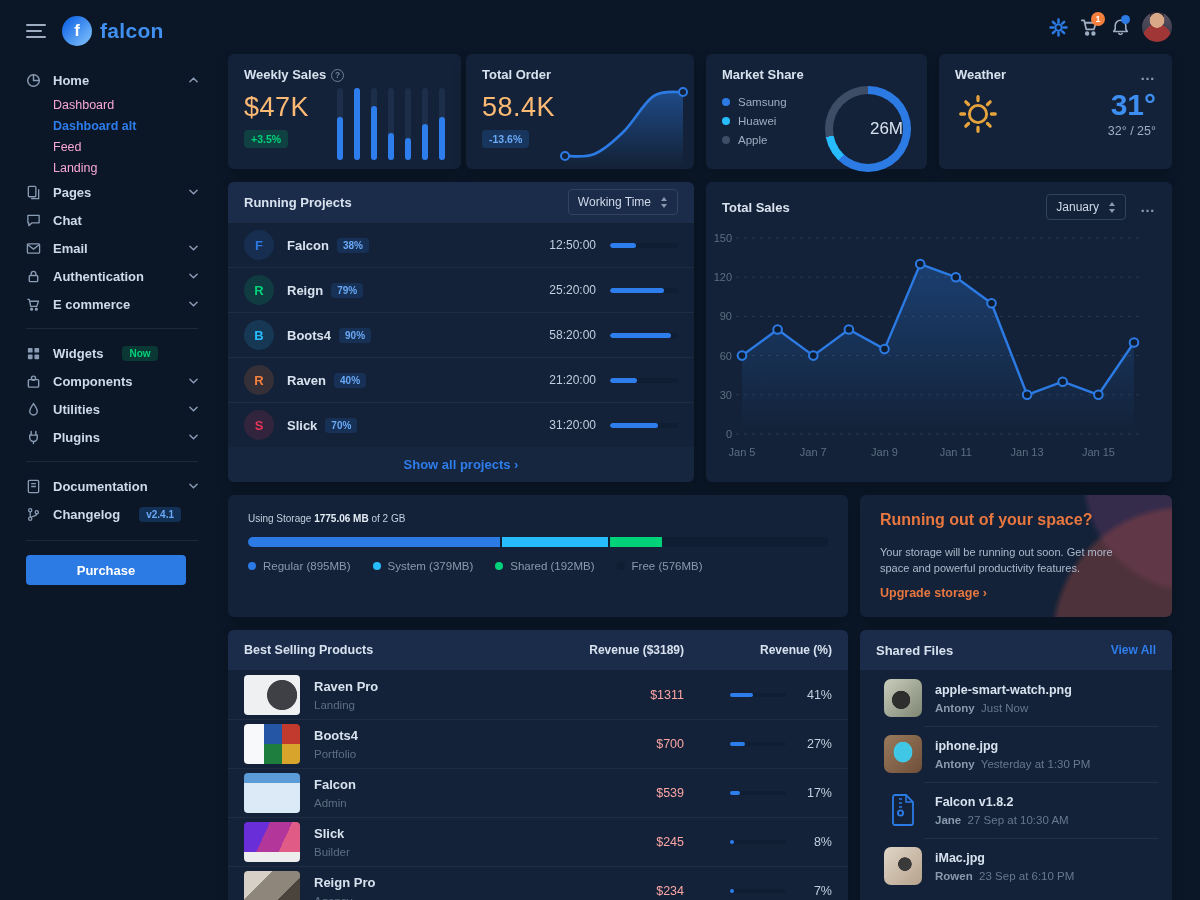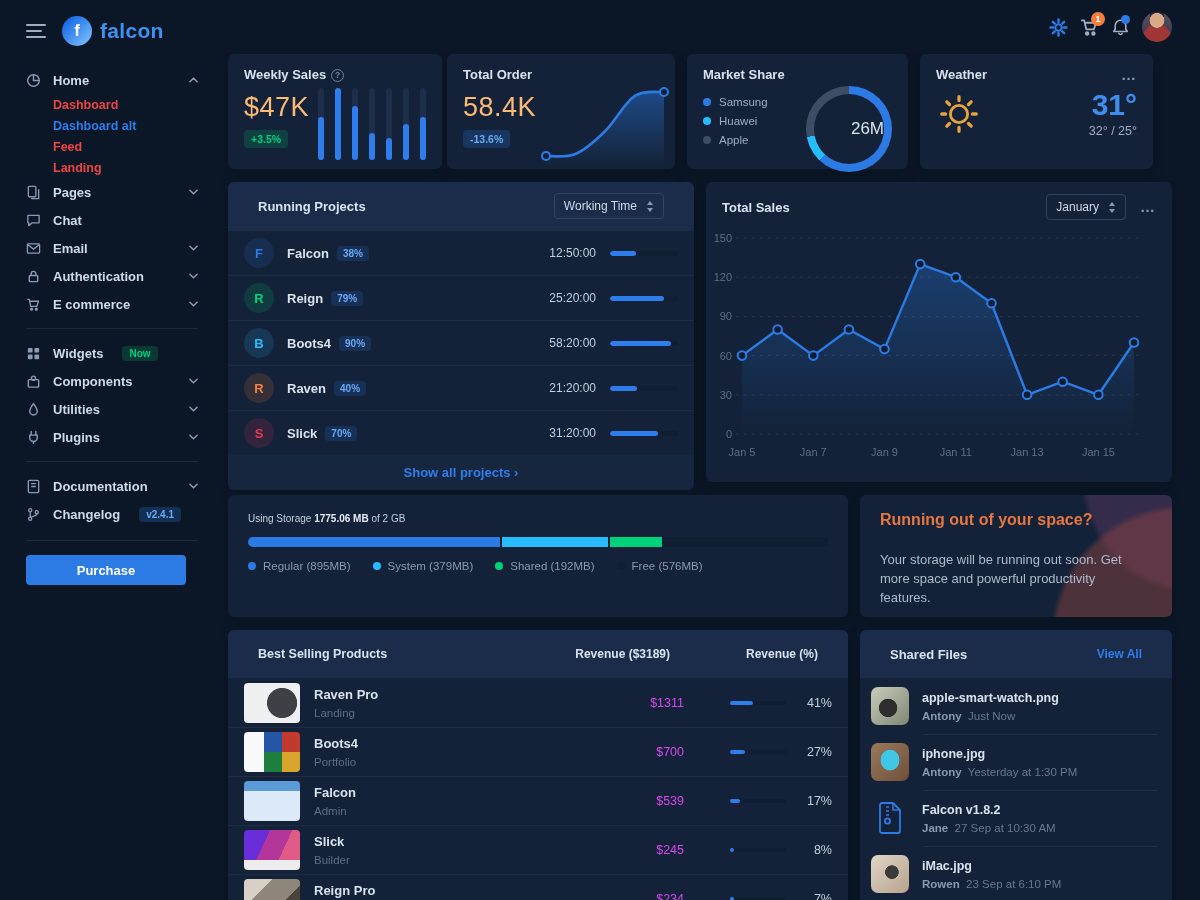--- a/index.html
+++ b/index.html
@@ -14,21 +14,21 @@
   .burger span { display:block; height:2px; border-radius:1px; background:#9fadc2; }
   .burger span:nth-child(2){ width:80%; }
   .logo { display:flex; align-items:center; gap:8px; cursor:pointer; }
   .logo-mark { width:30px; height:30px; border-radius:50%; background:linear-gradient(135deg,#1d6fe8 20%,#6db2f8 80%); display:flex; align-items:center; justify-content:center; color:#fff; font-weight:800; font-size:17px; }
   .logo-text { font-size:21px; font-weight:800; color:#4090f0; letter-spacing:.3px; }
   .nav { padding:12px 18px 0 26px; }
   .nav-item { display:flex; align-items:center; gap:11px; height:28px; font-size:13px; font-weight:600; color:#cfd9e8; cursor:pointer; }
   .nav-item .nicon { width:16px; height:16px; color:#8a9bb4; flex:none; display:flex; align-items:center; }
   .chev { margin-left:auto; display:flex; color:#8a9bb4; }
   .sub { padding-left:27px; }
-  .sub-item { height:21px; display:flex; align-items:center; font-size:12.5px; font-weight:700; color:#ef4444; cursor:pointer; }
+  .sub-item { height:21px; display:flex; align-items:center; font-size:12.5px; font-weight:400; color:#f9a8d4; cursor:pointer; }
   .sub-item.active { color:#2e7ded; font-weight:600; }
   .nav-divider { height:1px; background:rgba(255,255,255,.08); margin:10px 0; }
   .badge-pill { font-size:10px; font-weight:700; padding:2px 7px; border-radius:4px; margin-left:8px; }
   .badge-green { background:rgba(0,210,122,.18); color:#00d27a; }
   .badge-blue  { background:rgba(44,123,229,.25); color:#6aa9f7; }
   .purchase-btn { display:block; margin:14px 0 0 26px; width:160px; height:30px; background:#2c7be5; border:none; border-radius:4px; color:#fff; font-weight:700; font-size:13px; font-family:inherit; cursor:pointer; }
 
   
   .main { flex:1; padding:0 28px 0 12px; }
   .topbar { height:54px; display:flex; align-items:center; }
@@ -43,21 +43,21 @@
   .avatar { width:30px; height:30px; border-radius:50%; cursor:pointer;
     background:
       radial-gradient(circle at 50% 28%, #d9a886 0 27%, rgba(0,0,0,0) 29%),
       radial-gradient(circle at 50% 10%, #332a38 0 22%, rgba(0,0,0,0) 24%),
       radial-gradient(circle at 50% 88%, #a03636 0 46%, rgba(0,0,0,0) 48%),
       linear-gradient(180deg,#5a5262,#2e3446); }
 
   .card { background:#132238; border-radius:6px; box-shadow:0 7px 14px rgba(0,0,0,.18); position:relative; }
   .row1 { display:flex; gap:12px; margin-bottom:13px; }
   .row1 .card { height:115px; padding:13px 16px; }
-  .c-weekly { width:214px; } .c-order { width:228px; margin-left:-7px; }
+  .c-weekly { width:233px; } .c-order { width:228px; margin-left:-7px; }
   .c-market { width:221px; } .c-weather { width:233px; }
   .card-title { font-size:13px; font-weight:700; color:#d8e2ef; }
   .big-val { font-size:27px; font-weight:500; color:#fdba74; letter-spacing:.5px; }
   .delta { display:inline-block; margin-top:7px; font-size:10.5px; font-weight:700; padding:3px 7px; border-radius:4px; }
   .delta.up { background:rgba(0,210,122,.18); color:#00d27a; }
   .delta.down { background:rgba(44,123,229,.22); color:#6aa9f7; }
   .info-i { display:inline-flex; align-items:center; justify-content:center; width:13px; height:13px; border:1px solid #71809a; border-radius:50%; color:#71809a; font-size:8.5px; font-weight:700; margin-left:5px; vertical-align:1px; }
   .menu-dots { color:#8a99ad; font-weight:700; font-size:15px; letter-spacing:1px; cursor:pointer; line-height:10px; }
 
   .c-weekly .body, .c-order .body { display:flex; justify-content:space-between; margin-top:10px; }
@@ -75,21 +75,21 @@
   .c-weather .body { display:flex; align-items:center; gap:12px; margin-top:8px; }
   .weather-city { font-size:14.5px; font-weight:700; color:#e4ecf5; }
   .weather-cond { font-size:12px; font-weight:700; color:#e8763f; margin-top:3px; }
   .weather-prec { font-size:11.5px; color:#8a99ad; margin-top:2px; }
   .weather-right { margin-left:auto; text-align:right; }
   .weather-temp { font-size:30px; font-weight:600; color:#3d8ef0; line-height:1; }
   .weather-range { font-size:12.5px; color:#9fadc2; margin-top:4px; }
 
   .row2 { display:flex; gap:12px; margin-bottom:13px; }
   .row2 .card { width:466px; height:300px; display:flex; flex-direction:column; }
-  .strip { background:#1b2c4a; border-radius:6px 6px 0 0; display:flex; align-items:center; padding:0 30px; height:48px; flex:none; }
+  .strip { background:#1b2c4a; border-radius:6px 6px 0 0; display:flex; align-items:center; padding:0 16px; height:40px; flex:none; }
   .select { display:flex; align-items:center; gap:9px; border:1px solid #31445f; border-radius:4px; padding:5px 9px; font-size:12px; color:#cfd9e8; cursor:pointer; background:transparent; }
   #rp-rows { flex:1; }
   .rp-row { display:flex; align-items:center; height:45px; padding:0 16px; border-top:1px solid rgba(255,255,255,.05); }
   .rp-av { width:30px; height:30px; border-radius:50%; display:flex; align-items:center; justify-content:center; font-size:13px; font-weight:700; margin-right:13px; flex:none; }
   .rp-name { font-size:13px; font-weight:700; color:#d8e2ef; }
   .rp-pct { font-size:10px; font-weight:700; color:#6aa9f7; background:rgba(44,123,229,.18); border-radius:4px; padding:2px 6px; margin-left:8px; }
   .rp-time { margin-left:auto; font-size:12px; color:#c3cfe0; width:62px; text-align:right; }
   .rp-track { width:68px; height:5px; border-radius:3px; background:#0f1e33; margin-left:14px; position:relative; overflow:hidden; }
   .rp-fill { position:absolute; left:0; top:0; bottom:0; background:#2e7ded; border-radius:3px; }
   .rp-footer { height:35px; background:#17263f; border-radius:0 0 6px 6px; display:flex; align-items:center; justify-content:center; font-size:13px; font-weight:600; color:#2e7ded; cursor:pointer; flex:none; }
@@ -105,46 +105,46 @@
   #storage-legend { display:flex; gap:22px; margin-top:13px; }
   #storage-legend .li { display:flex; align-items:center; gap:7px; font-size:11.5px; color:#8a99ad; }
   .c-space { width:312px; height:122px; padding:16px 20px; overflow:hidden;
     background:#132238; }
   .c-space::before { content:""; position:absolute; inset:0; border-radius:6px;
     background:
       radial-gradient(circle at 104% 118%, rgba(150,70,64,.45) 0 36%, rgba(0,0,0,0) 38%),
       radial-gradient(circle at 108% -14%, rgba(96,56,100,.45) 0 30%, rgba(0,0,0,0) 32%); }
   .c-space > * { position:relative; }
   .space-title { font-size:16px; font-weight:800; color:#e8763f; }
-  .space-body { font-size:13px; color:#aeb9cc; line-height:1.45; margin-top:22px; width:250px; }
+  .space-body { font-size:11px; color:#aeb9cc; line-height:1.45; margin-top:16px; width:250px; }
   .space-link { display:inline-block; margin-top:9px; font-size:12.5px; font-weight:700; color:#e8763f; cursor:pointer; }
 
   .row4 { display:flex; gap:12px; }
   .c-best { width:620px; height:300px; }
   .c-shared { width:312px; height:300px; }
   .bs-head { display:flex; align-items:center; }
   .bs-head .card-title { flex:1; font-size:12.5px; }
   .bs-col { font-size:12px; font-weight:700; color:#d8e2ef; }
   .bs-col.rev { width:120px; text-align:right; }
   .bs-col.pct { width:148px; text-align:right; }
   .bs-row { display:flex; align-items:center; height:49px; padding:0 16px; border-top:1px solid rgba(255,255,255,.05); }
   .bs-row:first-child { border-top:none; }
   .bs-thumb { width:56px; height:40px; border-radius:4px; margin-right:14px; flex:none; }
   .bs-info { flex:1; }
   .bs-name { font-size:13px; font-weight:700; color:#d8e2ef; }
   .bs-cat { font-size:11.5px; color:#5e6e82; margin-top:2px; }
-  .bs-rev { width:120px; text-align:right; font-size:12.5px; color:#d946ef; }
+  .bs-rev { width:120px; text-align:right; font-size:12.5px; color:#fca5a5; }
   .bs-barcol { width:148px; display:flex; align-items:center; justify-content:flex-end; gap:12px; }
   .bs-track { width:56px; height:4px; border-radius:2px; background:#0f1e33; position:relative; }
   .bs-fill { position:absolute; left:0; top:0; bottom:0; border-radius:2px; background:#2e7ded; }
   .bs-pct { width:34px; text-align:right; font-size:12.5px; color:#c3cfe0; }
 
   .sf-head { justify-content:space-between; }
   .sf-link { font-size:12px; font-weight:600; color:#2e7ded; cursor:pointer; }
-  .sf-row { display:flex; align-items:center; height:56px; padding:0 11px; position:relative; }
+  .sf-row { display:flex; align-items:center; height:56px; padding:0 24px; position:relative; }
   .sf-row + .sf-row::before { content:""; position:absolute; left:64px; right:14px; top:0; height:1px; background:rgba(255,255,255,.07); }
   .sf-thumb { width:38px; height:38px; border-radius:7px; margin-right:13px; flex:none; display:flex; align-items:center; justify-content:center; }
   .sf-name { font-size:12.5px; font-weight:700; color:#d8e2ef; }
   .sf-meta { font-size:11.5px; margin-top:3px; color:#68788d; }
   .sf-meta b { color:#8a99ad; font-weight:700; }
 
   
   .thumb-raven { background:#eef0f2; background-image:radial-gradient(circle at 68% 50%, #3f3f46 0 34%, rgba(0,0,0,0) 36%); }
   .thumb-boots { background-image:
       linear-gradient(90deg,#f8f9fa 0 36%, #2456a5 36% 68%, #c23a2e 68% 100%),

